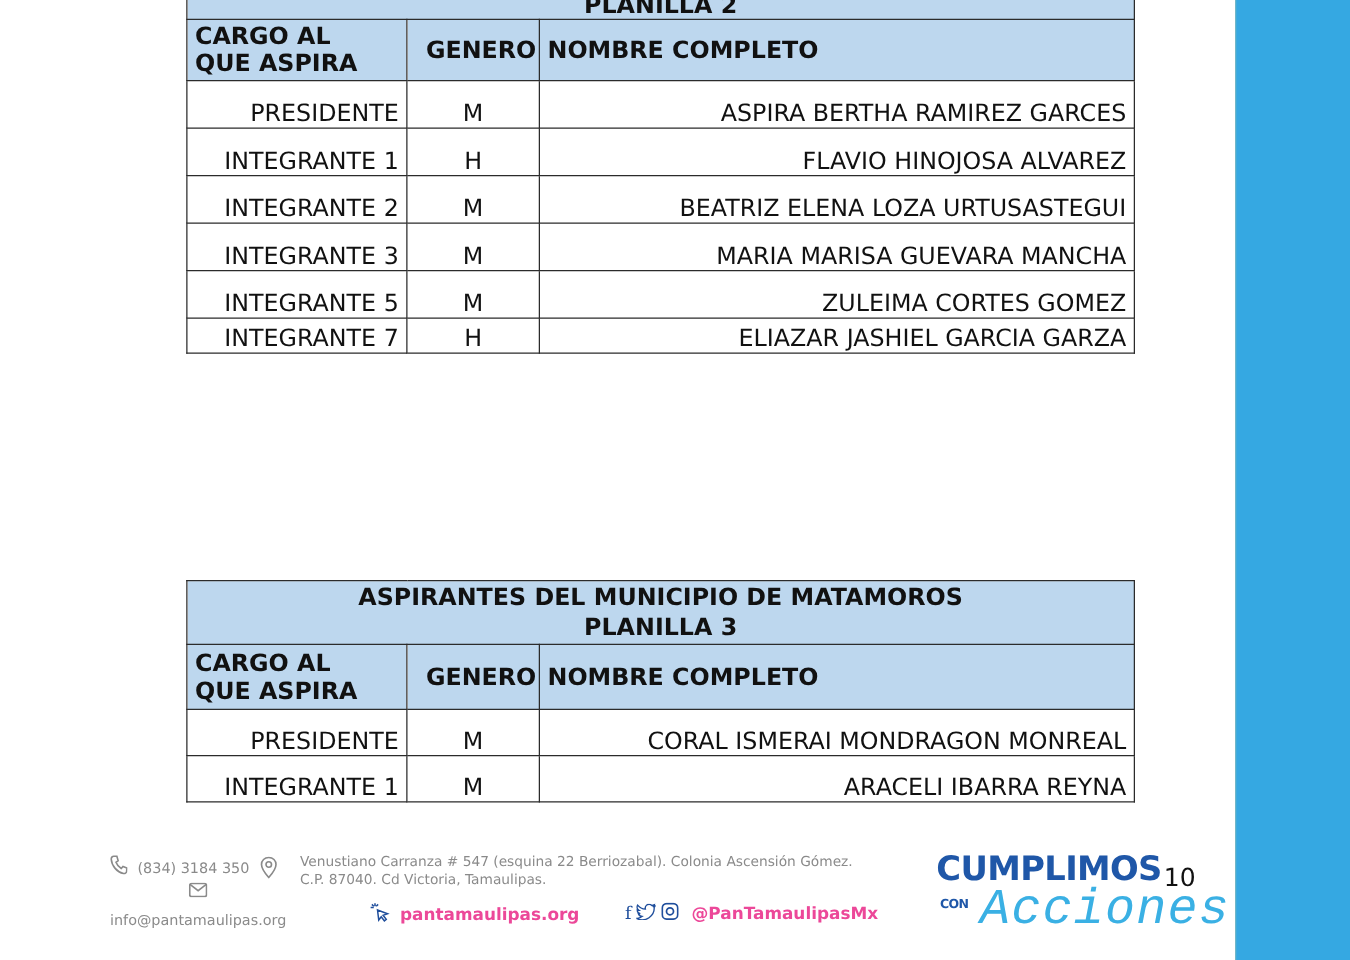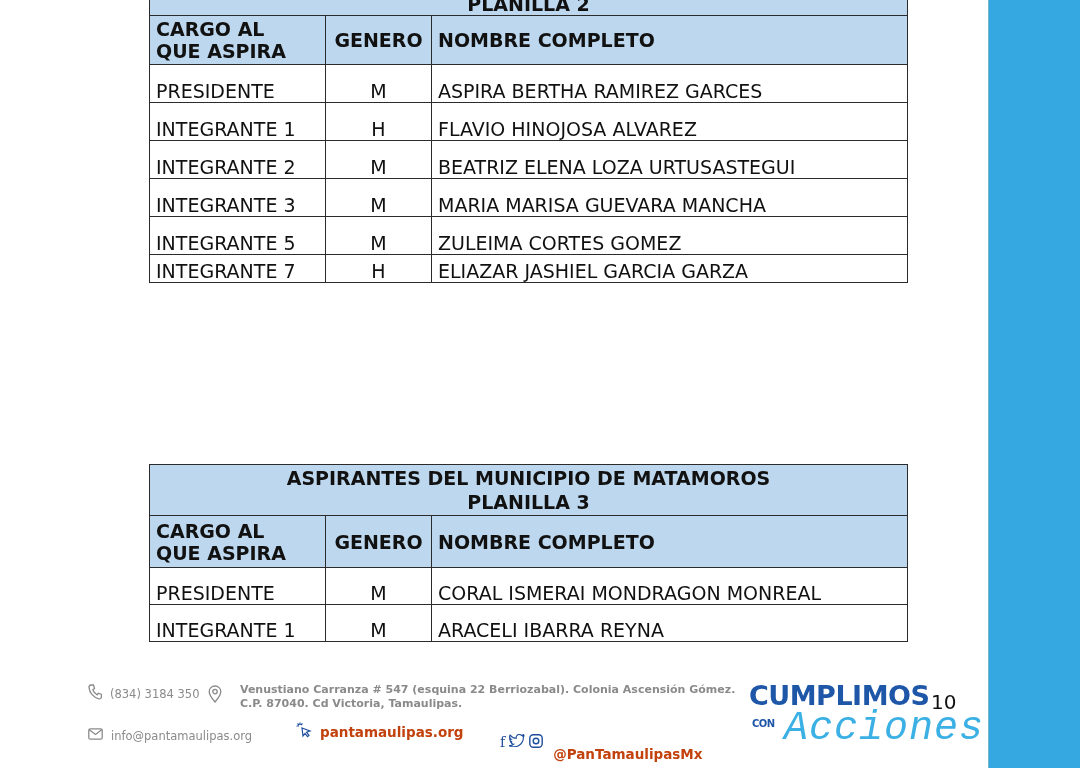--- a/index.html
+++ b/index.html
@@ -24,41 +24,41 @@
     }
     table.planilla col.c1 { width: 176px; }
     table.planilla col.c2 { width: 106px; }
     table.planilla col.c3 { width: 476px; }
 
     .title-cell, .head-cell {
       background: #bdd7ee; font-weight: bold; color: #111;
     }
     .title-cell { text-align: center; }
     .head-cell { text-align: left; vertical-align: middle; }
-    .head-cell.genero { text-align: center; padding: 0 2px; }
-    .body-cell { font-weight: normal; vertical-align: bottom; padding-bottom: 0; }
+    .head-cell.genero { text-align: right; padding: 0 2px; }
+    .body-cell { font-weight: normal; vertical-align: bottom; padding-bottom: 0; text-align: right; }
     .body-cell.genero { text-align: center; }
 
     #table2 { top: -16px; }
     #table2 .title-row td { height: 31px; vertical-align: bottom; }
     #table2 .head-row td { height: 49px; }
     #table2 .row td { height: 38px; }
     #table2 .row.last td { height: 28px; vertical-align: bottom; }
 
     #table3 { top: 464px; }
     #table3 .title-row td { height: 51px; vertical-align: middle; line-height: 24px; }
     #table3 .head-row td { height: 52px; }
     #table3 .row td { height: 37px; }
 
     .footer { position: absolute; left: 0; top: 670px; width: 879px; height: 98px; }
     .f-item { position: absolute; display: flex; align-items: center; gap: 8px;
       font-family: "DejaVu Sans", sans-serif; color: #8a8a8a; font-size: 11.5px; white-space: nowrap; }
     .f-icon { display: inline-block; color: #8a8a8a; font-size: 15px; line-height: 1; }
-    .f-bold { color: #c2410c; font-weight: bold; font-size: 13.5px; }
-    .f-addr { position: absolute; left: 240px; top: 13px; color: #8a8a8a; font-size: 11px; line-height: 14px; font-weight: bold; }
+    .f-bold { color: #ec4899; font-weight: bold; font-size: 13.5px; }
+    .f-addr { position: absolute; left: 240px; top: 13px; color: #8a8a8a; font-size: 11px; line-height: 14px; }
 
     .logo { position: absolute; left: 722px; top: 10px; width: 200px; height: 80px; }
     .logo-top { position: absolute; left: 0; top: 0; font-family: "DejaVu Sans", sans-serif; font-weight: bold;
       font-size: 27px; letter-spacing: -0.5px; color: #1f57a8; margin-left: 27px; }
     .logo-con { position: absolute; left: 30px; top: 38px; font-size: 10px; font-weight: bold; color: #1f57a8; letter-spacing: -0.5px; }
     .logo-acc { position: absolute; left: 62px; top: 26px; font-family: Liberation Mono, monospace; font-style: italic;
       font-size: 40px; color: #3ab0e4; letter-spacing: 1px; }
     .page-num { position: absolute; left: 931px; top: 690px; font-family: "DejaVu Sans", sans-serif; font-size: 20px; color: #111; }
   </style>
 </head>
@@ -166,21 +166,21 @@
     <svg width="14" height="18" viewBox="0 0 14 18">
         <path d="M7 1 C3.6 1 1.2 3.5 1.2 6.6 C1.2 10.5 7 17 7 17 C7 17 12.8 10.5 12.8 6.6 C12.8 3.5 10.4 1 7 1 Z" fill="none" stroke="#8a8a8a" stroke-width="1.3"></path>
         <circle cx="7" cy="6.6" r="2.2" fill="none" stroke="#8a8a8a" stroke-width="1.3"></circle>
       </svg>
   </span>
   <div class="f-addr">
     <div>Venustiano Carranza # 547 (esquina 22 Berriozabal). Colonia Ascensión Gómez.</div>
     <div>C.P. 87040. Cd Victoria, Tamaulipas.</div>
   </div>
 
-  <div class="f-item" style="left:88px; top:58px;">
+  <div class="f-item" style="left:88px; top:36px;flex-direction:column;">
     <span class="f-icon">
       <svg width="15" height="12" viewBox="0 0 15 12">
           <rect x="0.8" y="0.8" width="13.4" height="10.4" rx="1.5" fill="none" stroke="#8a8a8a" stroke-width="1.3"></rect>
           <path d="M1 1.5 L7.5 6.5 L14 1.5" fill="none" stroke="#8a8a8a" stroke-width="1.3"></path>
         </svg>
     </span>
     <span>info@pantamaulipas.org</span>
   </div>
 
   <div class="f-item" style="left:296px; top:52px;">
@@ -199,21 +199,21 @@
       <svg width="16" height="13" viewBox="0 0 16 13">
           <path d="M15 1.8 C14.4 2.1 13.8 2.2 13.2 2.3 C13.8 1.9 14.3 1.3 14.5 0.6 C13.9 1 13.2 1.2 12.5 1.4 C11.3 0.1 9.3 0.1 8.1 1.3 C7.3 2.1 7 3.2 7.3 4.3 C4.9 4.2 2.6 3 1.1 1.1 C0.3 2.5 0.7 4.3 2.1 5.2 C1.6 5.2 1.1 5 0.7 4.8 C0.7 6.3 1.7 7.6 3.2 7.9 C2.7 8 2.2 8.1 1.7 8 C2.1 9.3 3.3 10.1 4.6 10.2 C3.1 11.3 1.2 11.8 0 11.6 C7.5 15.5 15 9.5 14.3 2.8 C14.7 2.5 15 2.2 15 1.8 Z" fill="none" stroke="#1f4e9c" stroke-width="1.1"></path>
         </svg>
     </span>
     <span class="f-icon">
       <svg width="14" height="14" viewBox="0 0 14 14">
           <rect x="0.8" y="0.8" width="12.4" height="12.4" rx="3.5" fill="none" stroke="#1f4e9c" stroke-width="1.4"></rect>
           <circle cx="7" cy="7" r="2.8" fill="none" stroke="#1f4e9c" stroke-width="1.4"></circle>
         </svg>
     </span>
-    <span class="f-bold" style="margin-left:6px;margin-top:24px;">@PanTamaulipasMx</span>
+    <span class="f-bold" style="margin-left:6px;">@PanTamaulipasMx</span>
   </div>
 
   <div class="logo">
     <span class="logo-top">CUMPLIMOS</span>
     <span class="logo-con">CON</span>
     <span class="logo-acc">Acciones</span>
   </div>
 </div>
 
 <div class="page-num">10</div>

